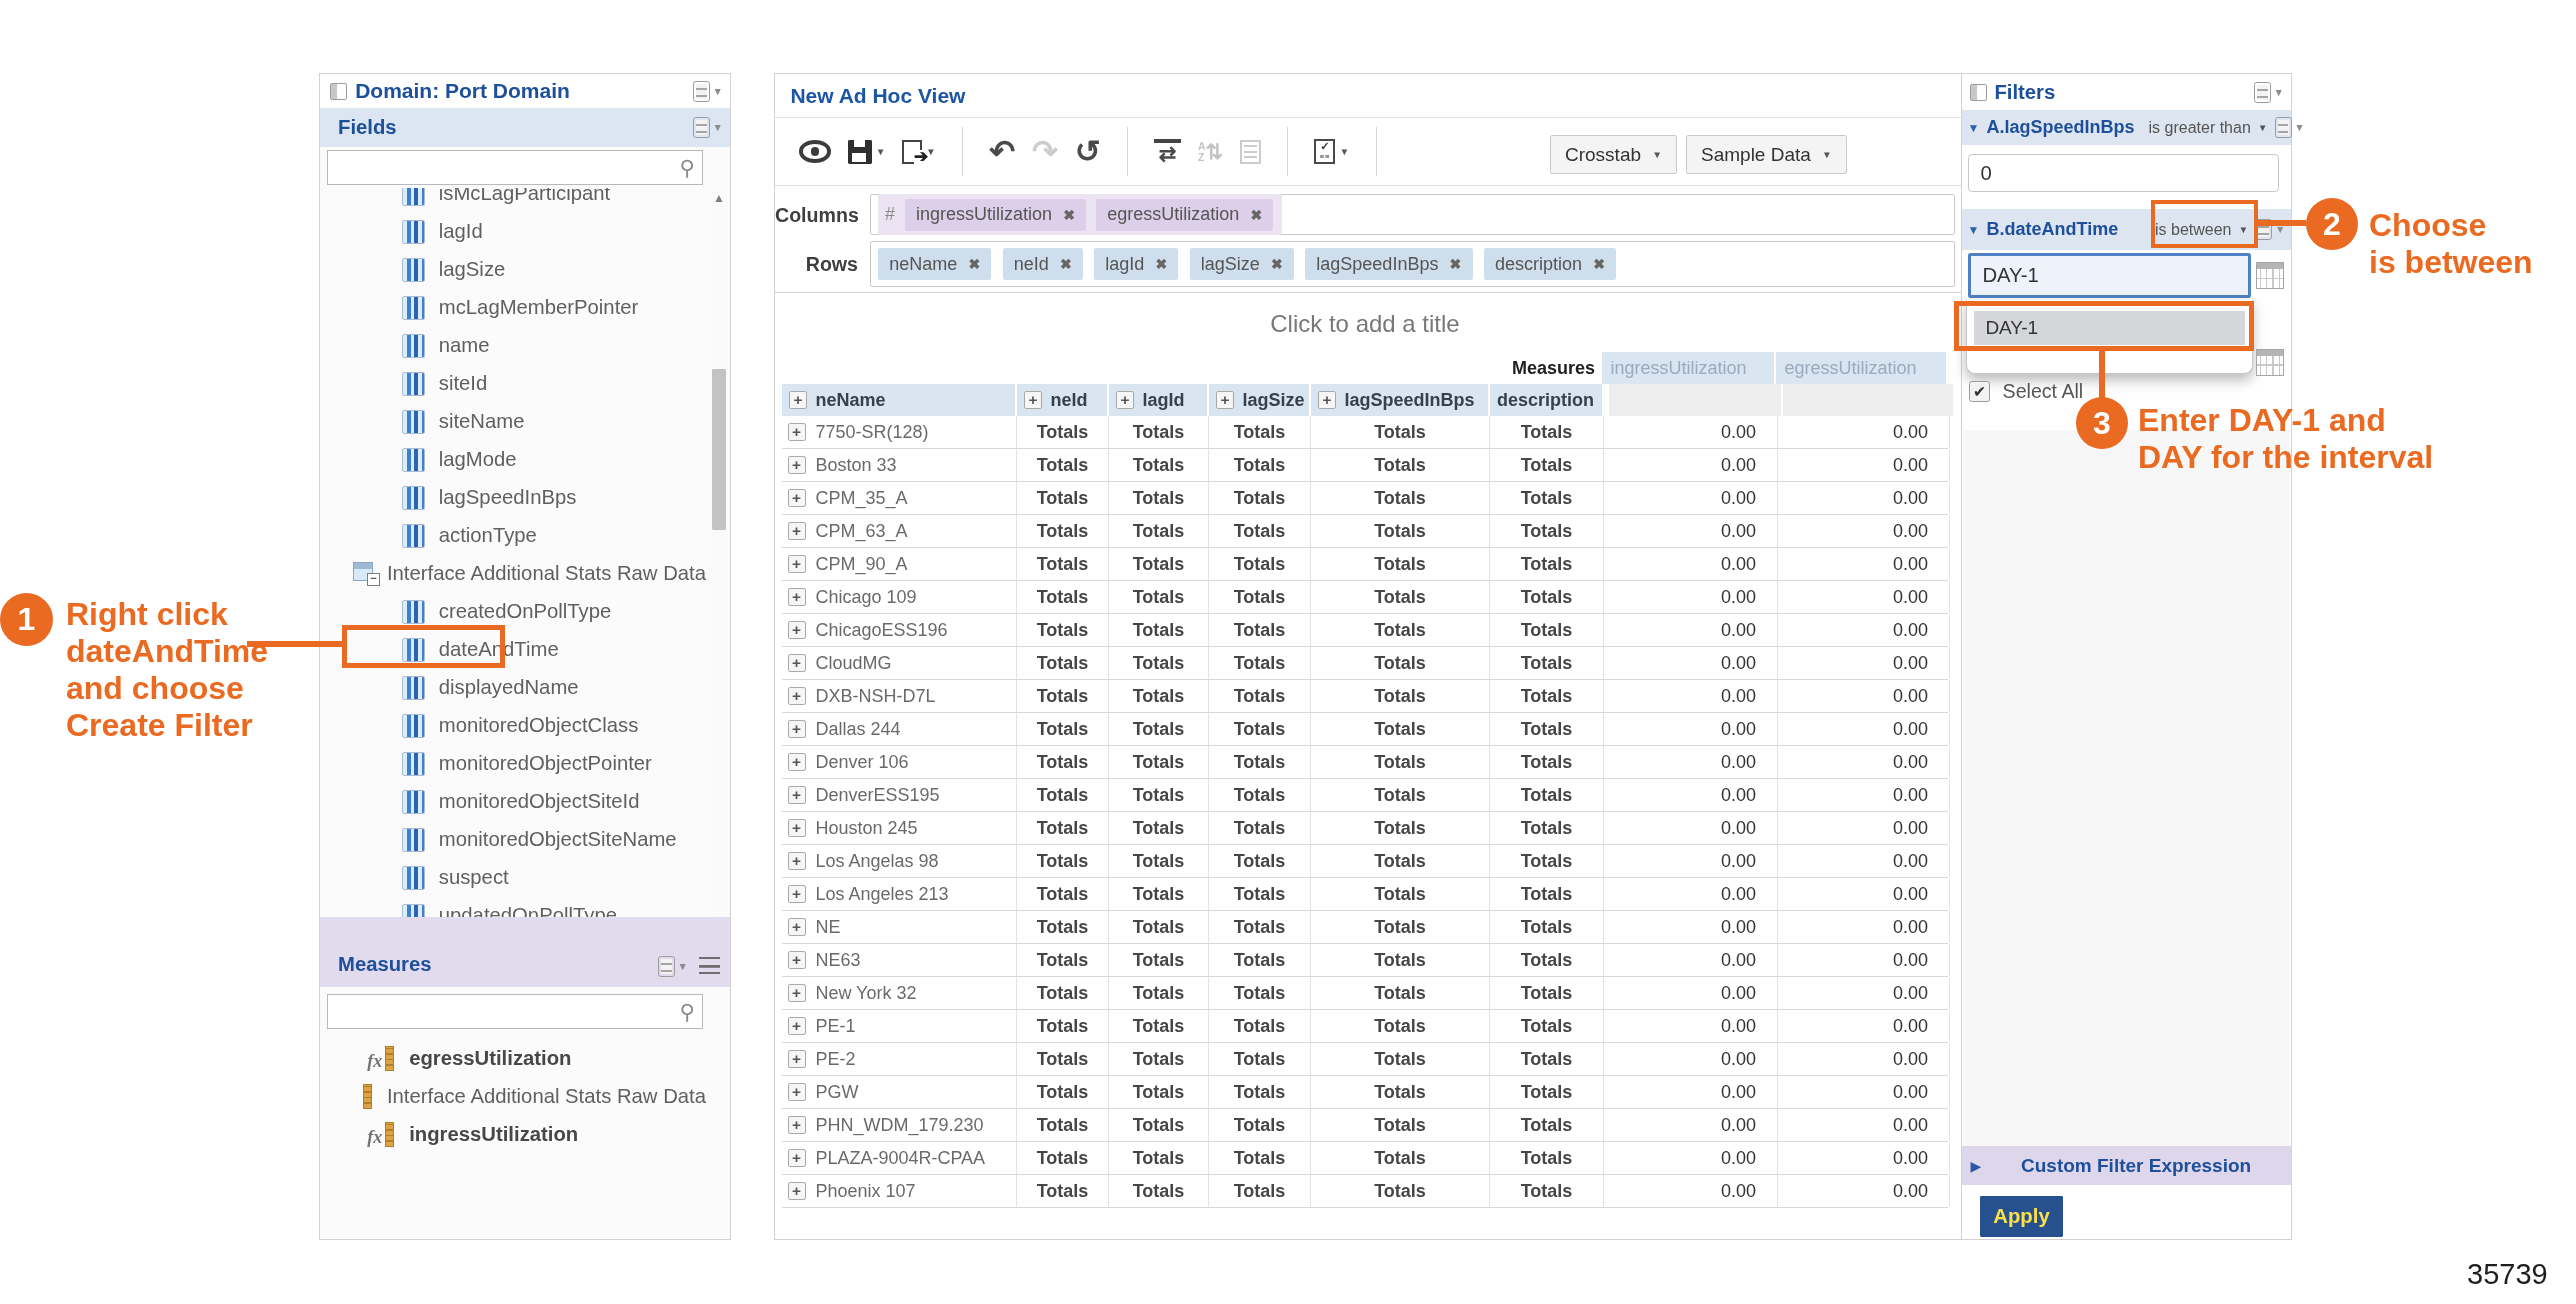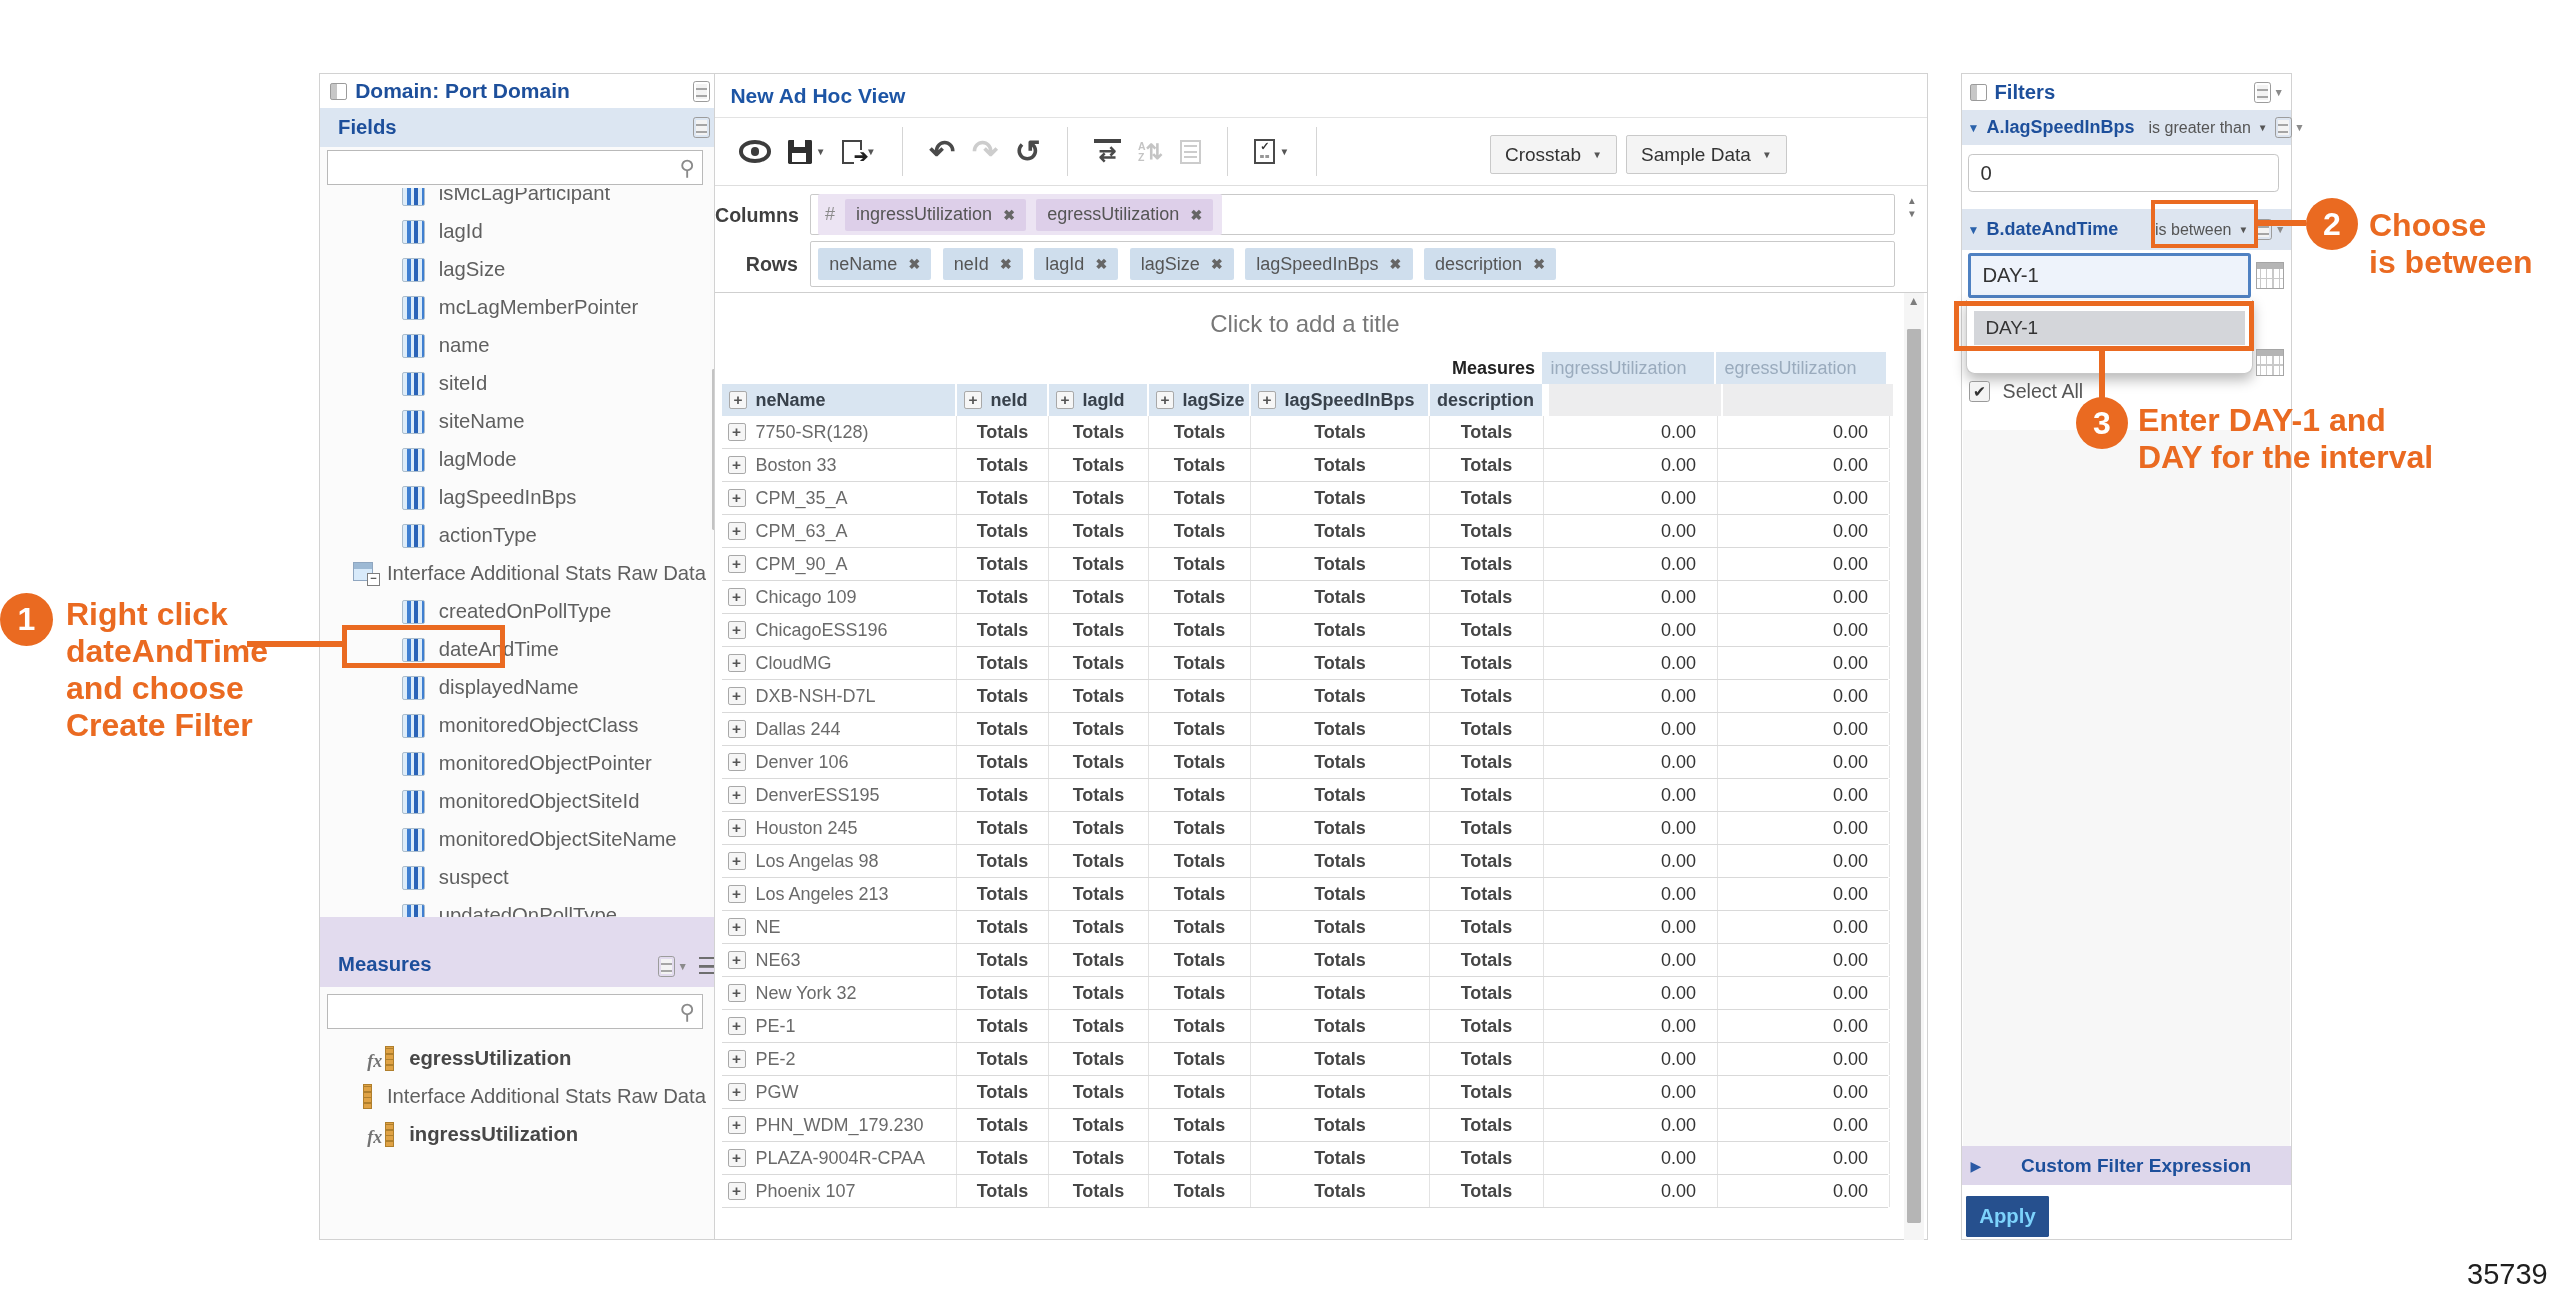--- a/index.html
+++ b/index.html
@@ -57,21 +57,21 @@
   .vscroll{position:absolute;width:18px;background:#fafafa;}
   .vscroll .arr{position:absolute;left:0;width:100%;text-align:center;font-size:12px;color:#7e7e7e;}
   .vscroll .thumb{position:absolute;left:2.1px;width:14px;background:#c3c3c3;border-radius:1.4px;}
   #fields-scroll{left:390px;top:114px;height:799px;}
   #fields-scroll .thumb{top:181px;height:161px;}
   #fields-scroll .arr.up{top:2.8px;} #fields-scroll .arr.dn{bottom:2.8px;}
   #xt-scroll{left:1189px;top:219px;height:947px;background:#f5f5f5;width:19.6px;}
   #xt-scroll .thumb{top:36px;height:894px;left:2.8px;background:#b5b5b5;}
   #xt-scroll .arr.up{top:1.4px;}
   
-  #center-panel{left:714px;top:73px;width:1214px;height:1167px;}
+  #center-panel{left:774px;top:73px;width:1214px;height:1167px;}
   .view-title-row{position:absolute;left:0;top:0;right:0;height:43px;border-bottom:0.7px solid #e3e3e3;display:flex;align-items:center;padding-left:15.4px;}
   .view-title{font-size:21px;font-weight:bold;color:#1d55a5;}
   .toolbar{position:absolute;left:0;top:44px;right:0;height:67px;border-bottom:0.7px solid #dedede;display:flex;align-items:center;padding-left:15.4px;}
   .tb-sep{width:0.7px;height:49px;background:#d5d5d5;margin:0 18px;}
   .tb-ic{display:inline-flex;align-items:center;margin:0 8.4px;gap:4.2px;}
   .ic-eye{width:32px;height:22.4px;border:4.2px solid #3c3c3c;border-radius:50%;position:relative;box-sizing:border-box;}
   .ic-eye::after{content:"";position:absolute;left:50%;top:50%;width:8.4px;height:8.4px;margin:-4.2px 0 0 -4.2px;border-radius:50%;background:#3c3c3c;}
   .ic-save{width:24px;height:24px;background:#2f2f2f;position:relative;border-radius:1.4px;}
   .ic-save::before{content:"";position:absolute;top:0;left:6.3px;width:11.2px;height:7px;background:#fff;}
   .ic-save::after{content:"";position:absolute;bottom:1.4px;left:4.9px;width:14px;height:9px;background:#fff;}
@@ -153,21 +153,21 @@
   .dd-item{position:absolute;left:7px;top:11.2px;width:271px;height:34px;background:#d4d6da;display:flex;align-items:center;
       padding-left:11.2px;box-sizing:border-box;font-size:19px;color:#333;}
   .selall{position:absolute;left:7px;top:306px;display:flex;align-items:center;gap:12.6px;}
   .cbx{width:21px;height:21px;border:1.4px solid #9a9a9a;border-radius:2.8px;background:#f3f3f3;box-sizing:border-box;
      display:flex;align-items:center;justify-content:center;font-size:15.4px;color:#333;}
   .selall-label{font-size:19.6px;color:#555;}
   .fempty{position:absolute;left:0.7px;right:0.7px;top:356px;height:716px;background:#f7f7f7;}
   .custom-bar{position:absolute;left:0;right:0;top:1072px;height:39px;background:#ded7eb;display:flex;align-items:center;}
   .custom-bar .tri{font-size:14px;color:#2b5aa5;margin-left:8.4px;}
   .custom-bar .txt{flex:1;text-align:center;font-size:19px;font-weight:bold;color:#1d4f9b;}
-  .apply-btn{position:absolute;left:4px;top:1122px;width:83px;height:41px;background:#26508e;color:#7dd3fc;
+  .apply-btn{position:absolute;left:18px;top:1122px;width:83px;height:41px;background:#26508e;color:#fde047;
      font-size:20.3px;font-weight:bold;display:flex;align-items:center;justify-content:center;border-radius:1.4px;}
   
   .anno{position:absolute;z-index:50;}
   .acircle{border-radius:50%;display:flex;align-items:center;justify-content:center;color:#fff;font-size:32px;font-weight:bold;}
   .atext div{font-size:32px;font-weight:bold;line-height:37px;white-space:nowrap;}
   .arect{box-sizing:border-box;background:transparent;}
   .page-num{position:absolute;left:2467px;top:1258px;font-size:29px;color:#1e1e1e;}
 </style>
 </head>
 <body>

